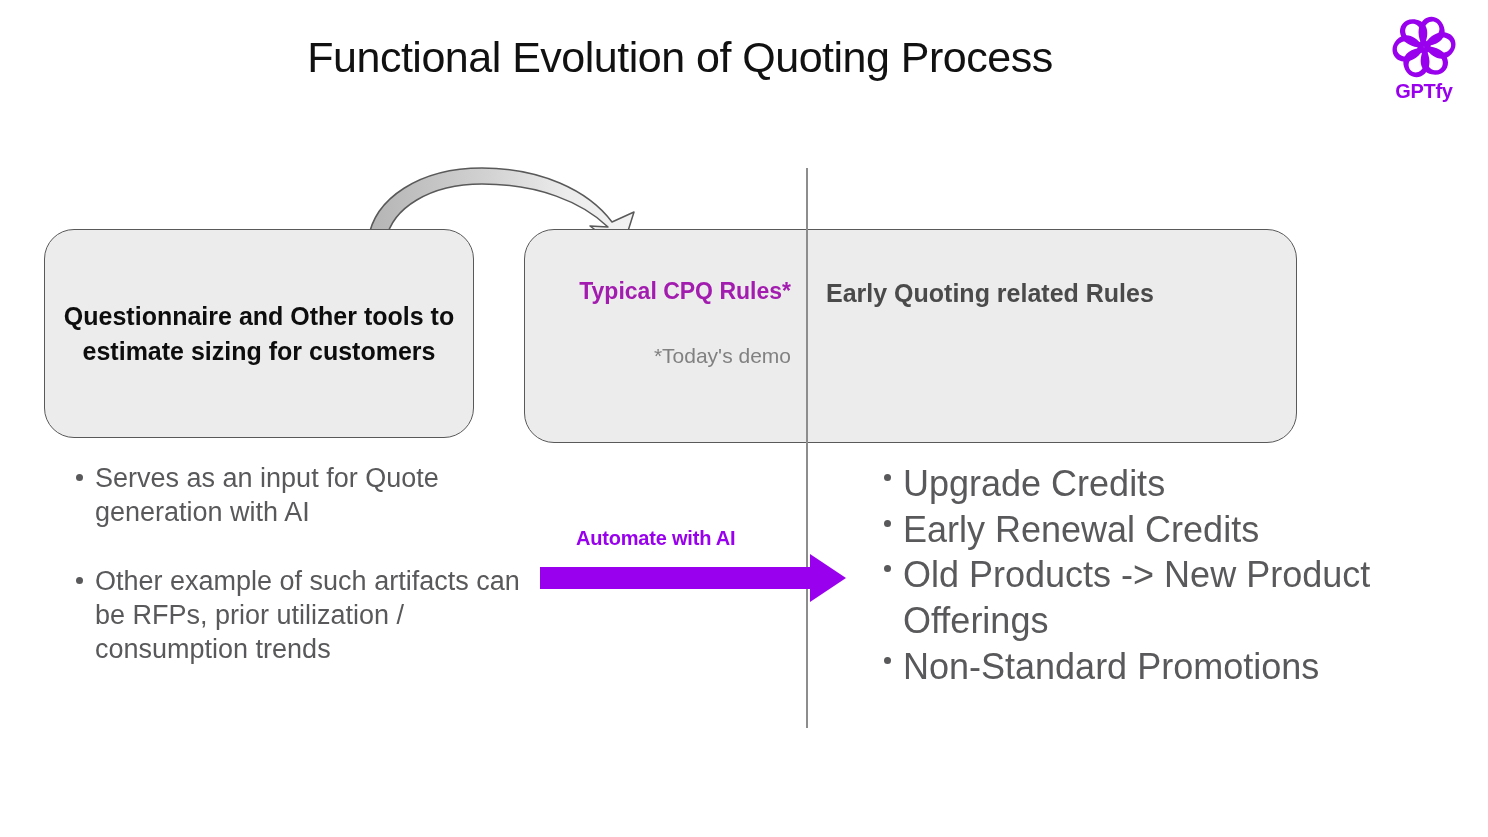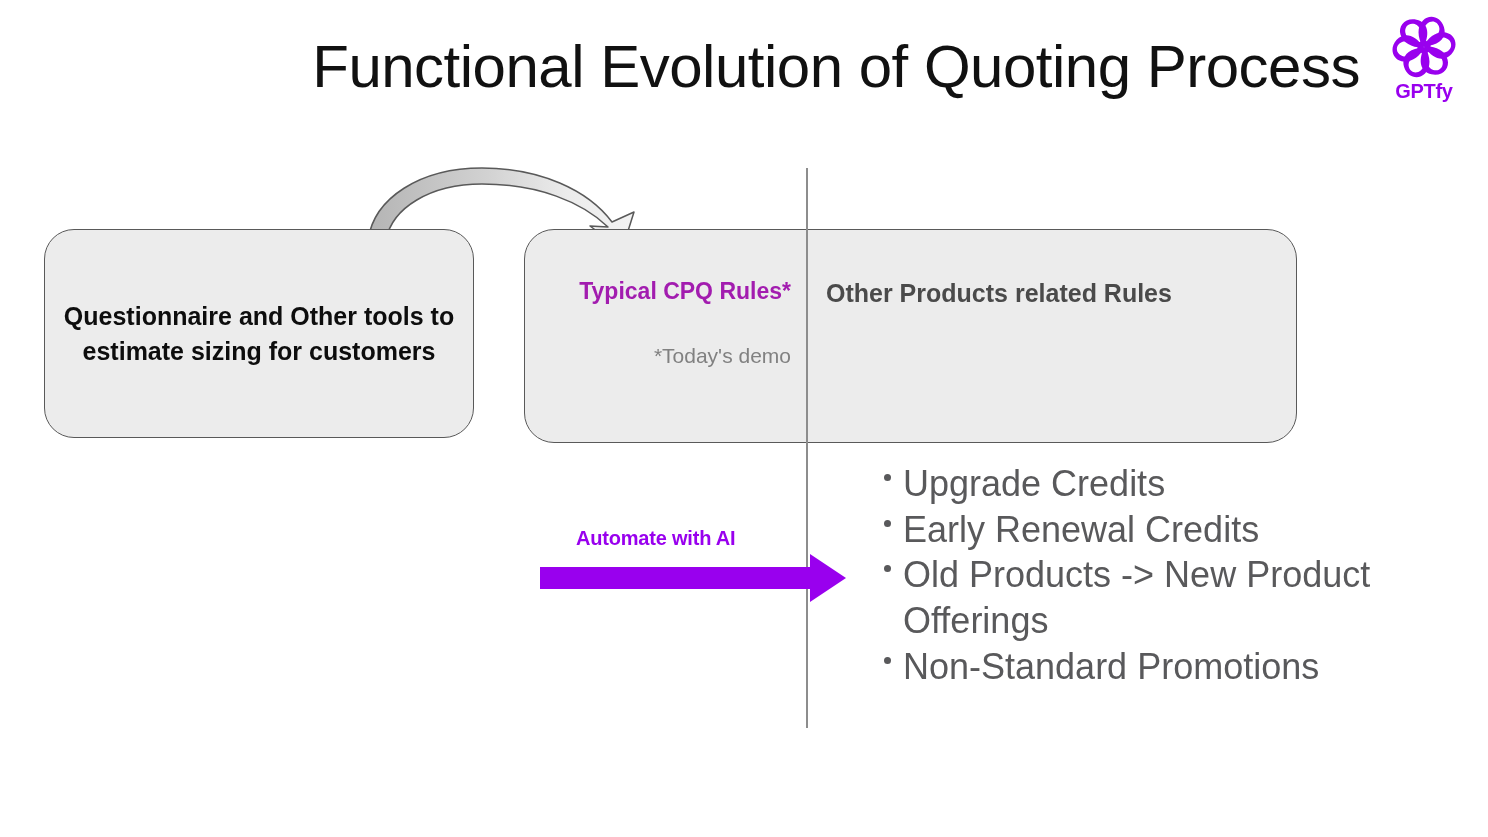--- a/index.html
+++ b/index.html
@@ -18,22 +18,22 @@
     background: #ffffff;
     overflow: hidden;
   }
 
   
   #slide-title {
     position: absolute;
     left: 0;
     top: 34px;
     width: 1360px;
-    text-align: right;
-    font-size: 60px;
+    text-align: center;
+    font-size: 43px;
     font-weight: 400;
     color: #111111;
     letter-spacing: -0.5px;
     line-height: 1.1;
     white-space: nowrap;
   }
 
   
   #logo-block {
     position: absolute;
@@ -288,27 +288,31 @@
     <div id="box-left-title">Questionnaire and Other tools to estimate sizing for customers</div>
   </div>
 
   <div id="box-right" class="rbox">
     <div id="box-right-inner">
       <div id="col-cpq">
         <div id="col-cpq-title">Typical CPQ Rules*</div>
         <div id="col-cpq-note">*Today's demo</div>
       </div>
       <div id="col-other">
-        <div id="col-other-title">Other Products related Rules</div>
+        <div id="col-other-title">Early Quoting related Rules</div>
       </div>
     </div>
   </div>
 
   <div id="vertical-divider"></div>
 
+  <ul class="bullets" id="bullets-left">
+    <li>Serves as an input for Quote generation with AI</li>
+    <li>Other example of such artifacts can be RFPs, prior utilization / consumption trends</li>
+  </ul>
 
   <ul class="bullets" id="bullets-right">
     <li>Upgrade Credits</li>
     <li>Early Renewal Credits</li>
     <li>Old Products -&gt; New Product Offerings</li>
     <li>Non-Standard Promotions</li>
   </ul>
 
   <div id="automate-label">Automate with AI</div>
   <svg id="automate-arrow" viewBox="0 0 312 52" aria-hidden="true">

